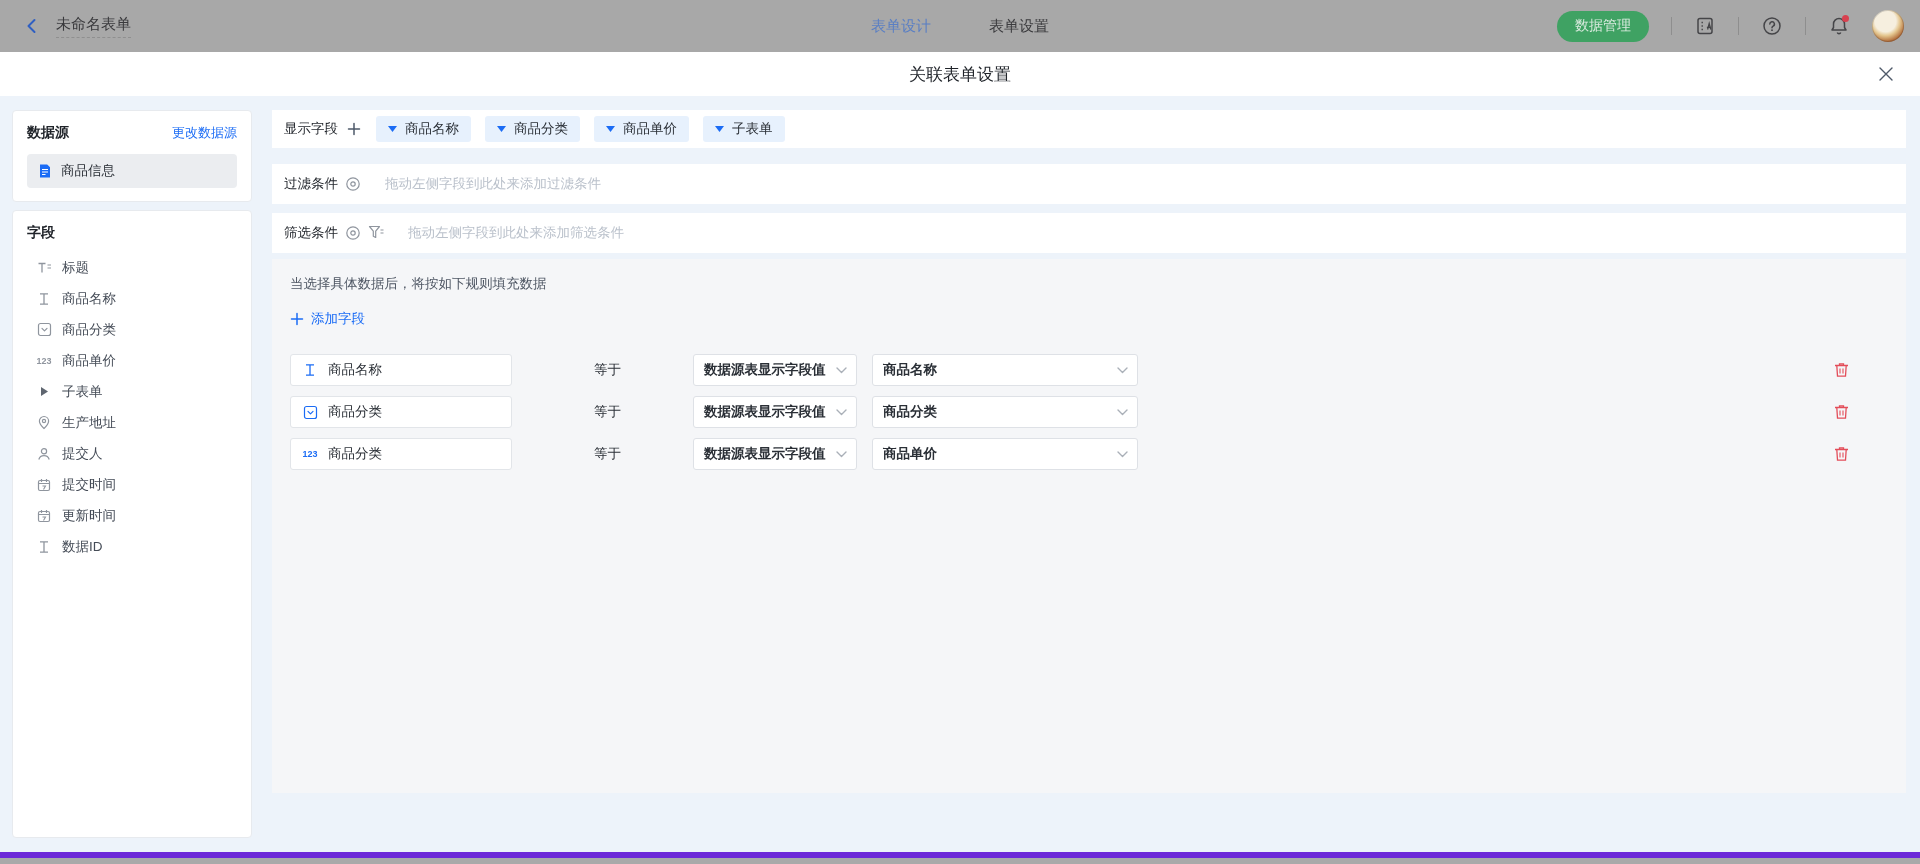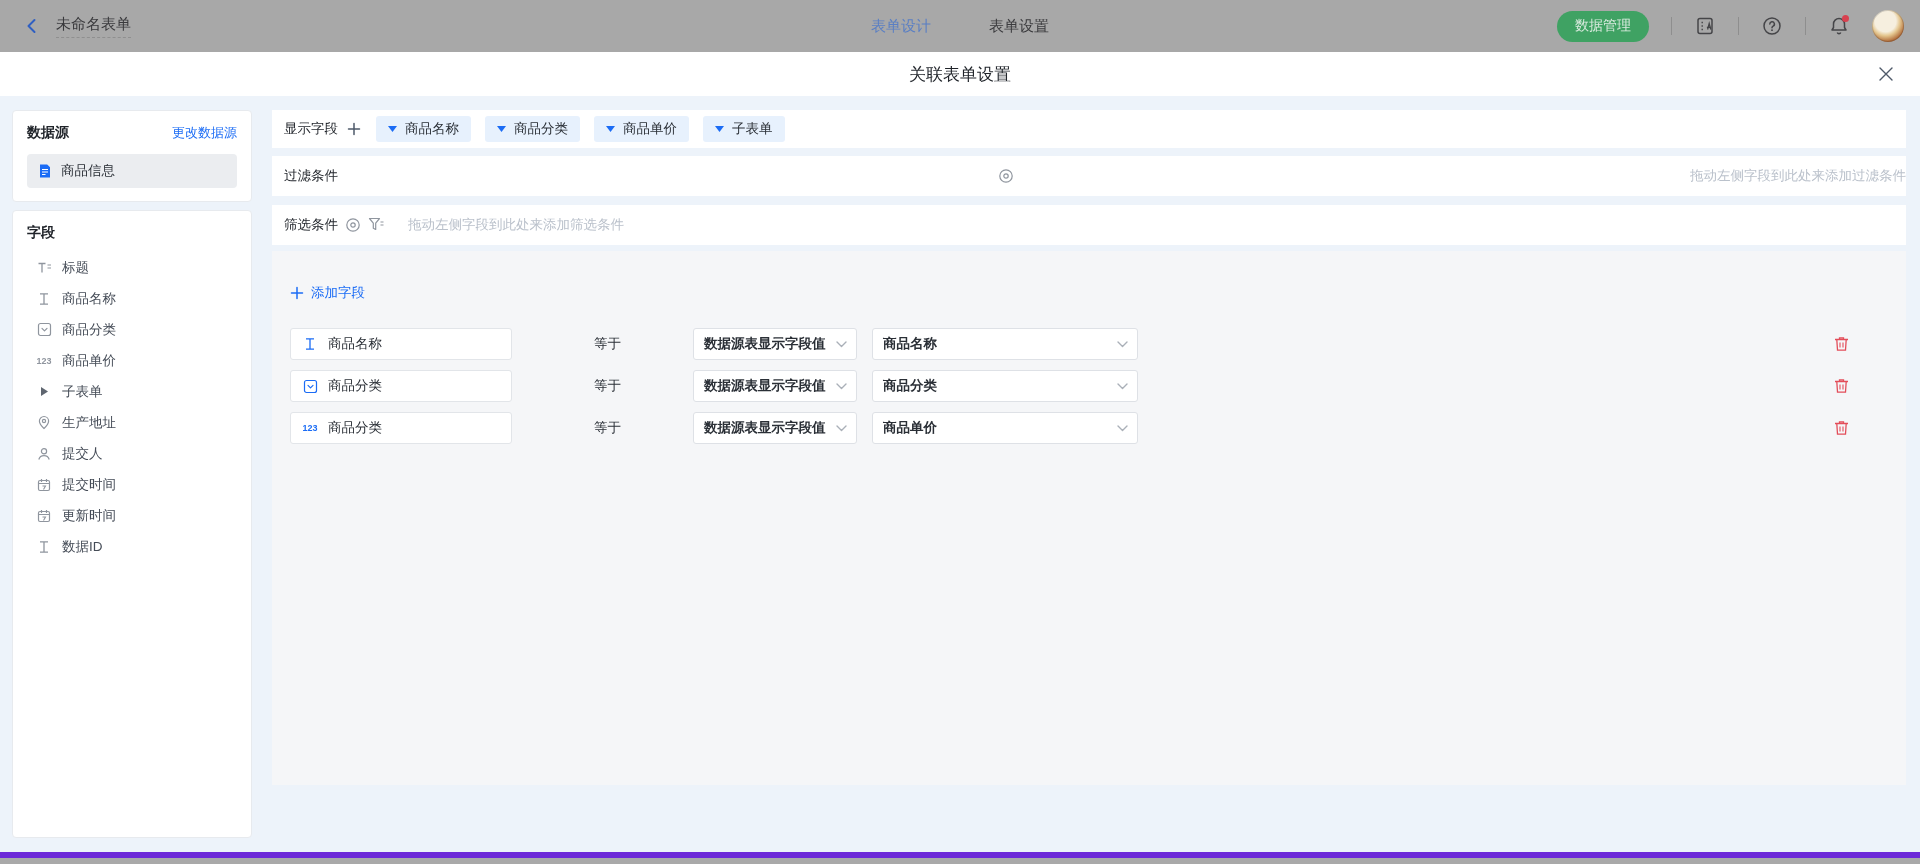--- a/index.html
+++ b/index.html
@@ -42,21 +42,21 @@
   .field-list { margin-top:10px; }
   .field-item { height:31px; display:flex; align-items:center; gap:9px; padding-left:8px; color:#454c57; cursor:grab; border-radius:3px; }
   .field-item .f-icon { width:18px; height:16px; color:#8f959e; display:flex; align-items:center; justify-content:center; flex:none; }
   .num-glyph { font-size:9px; letter-spacing:0; color:#8f959e; font-weight:bold; }
 
   
   .main { position:absolute; left:272px; top:0; width:1634px; }
   .bar { background:#fff; display:flex; align-items:center; padding-left:12px; }
   .bar-label { color:#1f2329; }
   .row-display { margin-top:14px; height:38px; }
-  .row-filter { margin-top:8px; height:40px;justify-content:space-between; }
+  .row-filter { margin-top:16px; height:40px; }
   .row-screen { margin-top:9px; height:40px; }
   .plus-icon { width:16px; height:16px; color:#4e5969; margin-left:8px; cursor:pointer; }
   .tag { margin-left:14px; height:26px; background:#e7f1fd; border-radius:3px; display:flex; align-items:center; gap:8px; padding:0 12px; cursor:pointer; color:#2a2f36; }
   .tag:first-of-type { margin-left:26px; }
   .tag-caret { width:9px; height:6px; color:#1b6cf5; }
   .inline-icon { width:16px; height:16px; color:#8f959e; margin-left:7px; }
   .drop-placeholder { margin-left:24px; color:#bac1cb; }
 
   
   .rules { margin-top:6px; height:534px; background:#f5f6f8; padding:16px 18px; }
@@ -304,20 +304,21 @@
         <span class="inline-icon">
           <svg width="16" height="15" viewBox="0 0 16 15" fill="none" stroke="currentColor" stroke-width="1.2">
               <path d="M1.5 1.5h10l-3.8 4.6v6.4l-2.4-1.2V6.1z" stroke-linejoin="round"></path>
               <path d="M12.5 5h3M12.5 8h3" stroke-width="1.1"></path>
             </svg>
         </span>
         <span class="drop-placeholder">拖动左侧字段到此处来添加筛选条件</span>
       </div>
 
       <div class="rules">
+        <div class="rules-note">当选择具体数据后，将按如下规则填充数据</div>
 
         <div class="add-field">
           <svg class="plus" viewBox="0 0 14 14">
               <path d="M7 1.5v11M1.5 7h11" stroke="currentColor" stroke-width="1.5" stroke-linecap="round"></path>
             </svg>
           <span>添加字段</span>
         </div>
 
         <div class="rule-rows">
 

